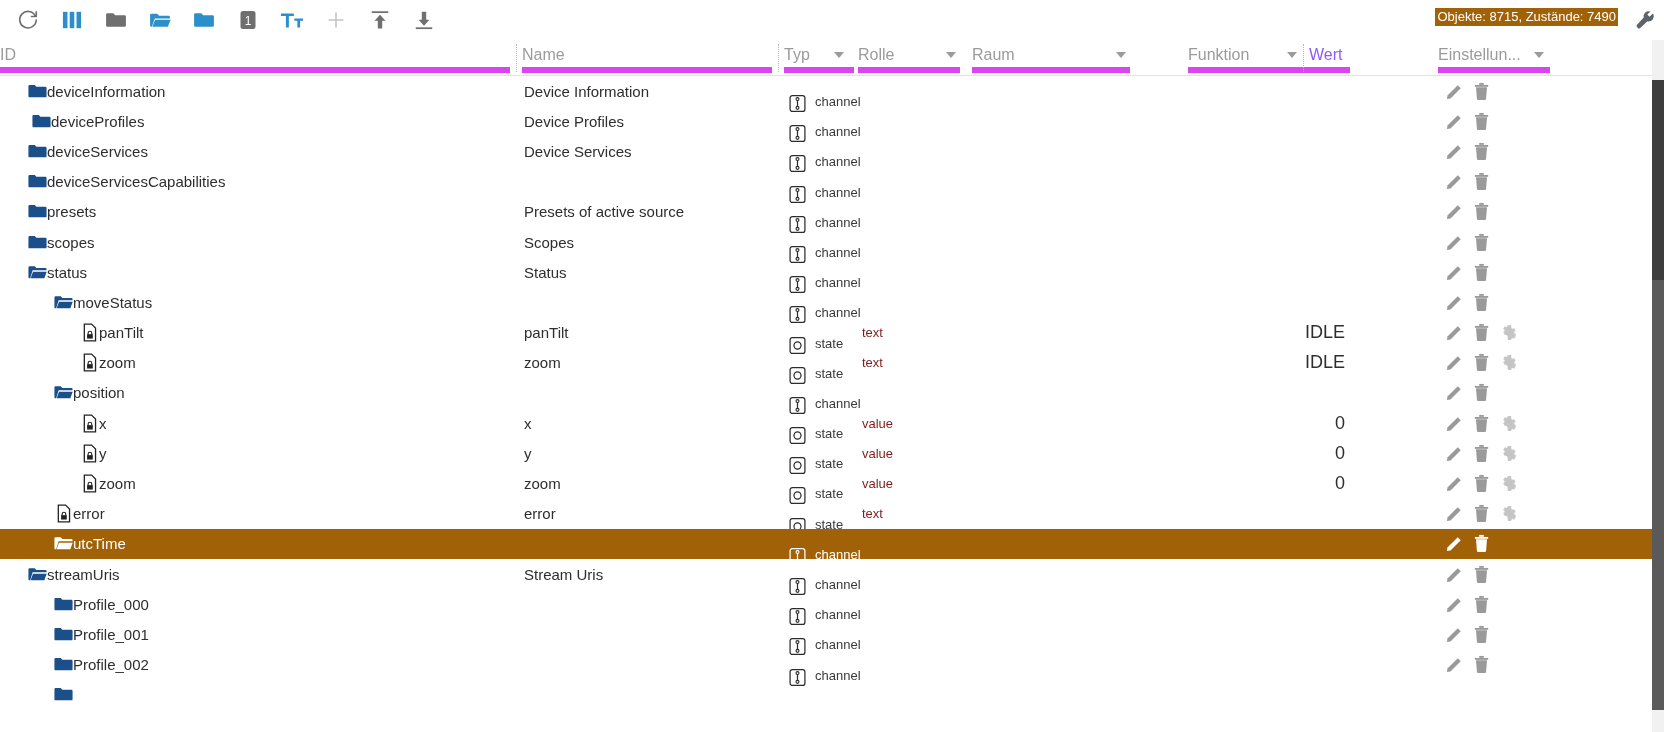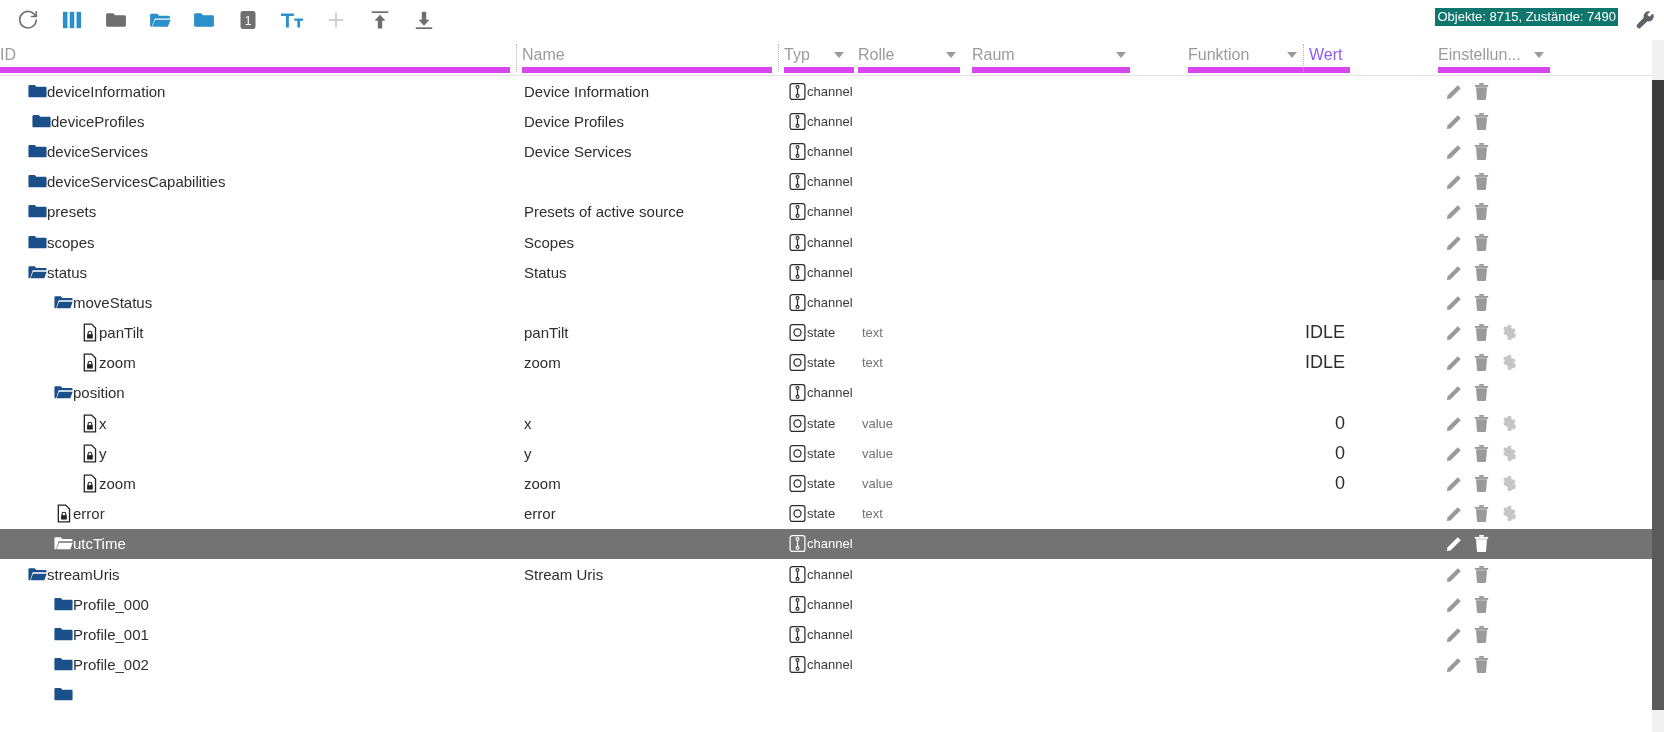--- a/index.html
+++ b/index.html
@@ -28,21 +28,21 @@
     cursor: pointer;
   }
   .tb-btn svg { display:block; }
 
   .status-wrap {
     position: absolute;
     right: 46px; top: 8px;
     display:flex; align-items:center;
   }
   .status-text {
-    background: #0f766e;
+    background: #a16207;
     color: #ffffff;
     font-size: 13px;
     line-height: 16px;
     padding: 1px 2px;
     white-space: nowrap;
   }
   .wrench {
     position: absolute;
     right: 6px; top: 8px;
     width: 26px; height: 24px;
@@ -85,29 +85,29 @@
     height: 656px;
     overflow: hidden;
   }
   .row {
     position: relative;
     height: 30.2px;
     font-size: 15px;
     color: #2e2e2e;
     white-space: nowrap;
   }
-  .row.sel { background: #737373; color: #fff; }
+  .row.sel { background: #a16207; color: #fff; }
 
   .c-id {
     position:absolute; left:0; top:0; height:100%;
     display:flex; align-items:center;
   }
   .c-name  { position:absolute; left:524px; top:0; height:100%; display:flex; align-items:center; }
-  .c-typ   { position:absolute; left:788px; top:0; height:100%; display:flex; align-items:center; }
-  .c-rolle { position:absolute; left:862px; top:0; height:100%; display:flex; align-items:center; font-size:13px; color:#737373;}
+  .c-typ   { position:absolute; left:788px; top:18px; height:100%; display:flex; gap:8px; }
+  .c-rolle { position:absolute; left:862px; top:0; height:100%; display:flex; align-items:center; font-size:13px; color:#7f1d1d;}
   .c-wert  { position:absolute; left:1180px; width:165px; top:0; height:100%; display:flex; align-items:center; justify-content:flex-end; font-size:18px;}
   .c-act   { position:absolute; left:1445px; top:0; height:100%; display:flex; align-items:center; gap:8px; }
 
   .ico { width:19px; height:19px; flex:0 0 19px; display:block; }
   .lbl { }
   .typelbl { font-size: 13px; color:#3a3a3a; }
   .row.sel .typelbl, .row.sel .lbl { color:#fff; }
 
   .act-btn { width:19px; height:19px; cursor:pointer; display:block; }
 

